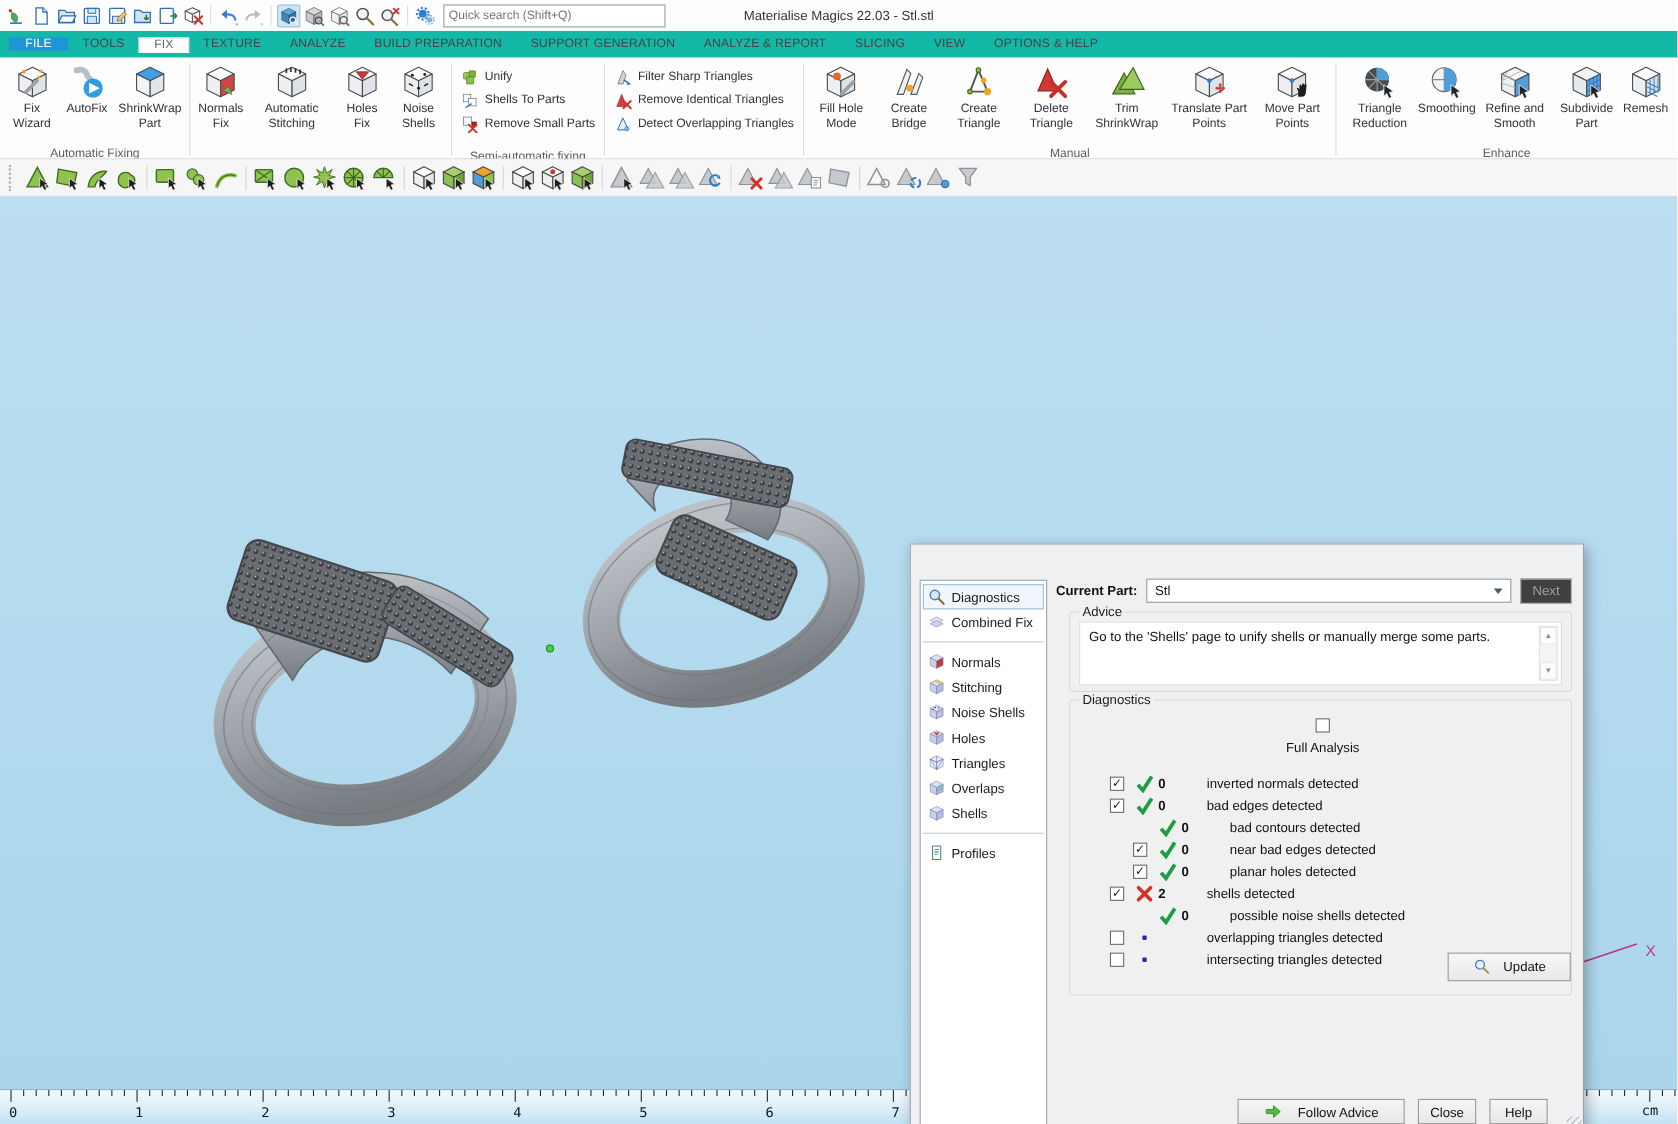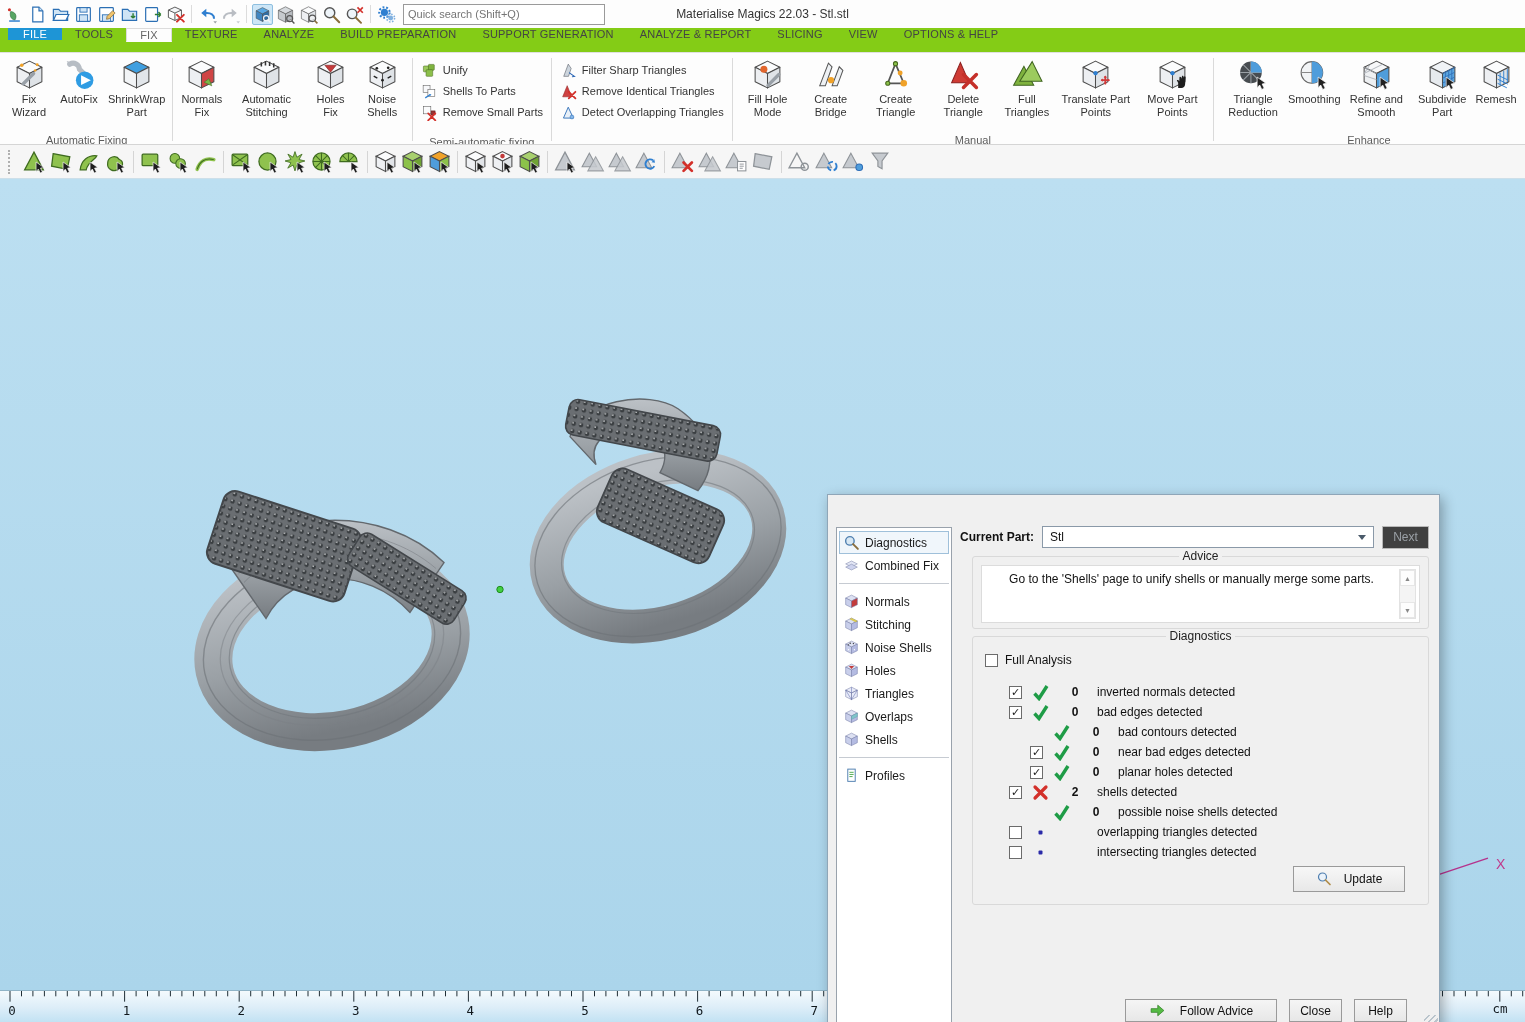--- a/index.html
+++ b/index.html
@@ -11,21 +11,21 @@
   .qat{display:flex;align-items:center;gap:2px;padding-left:4px;z-index:2;}
   .qicon{width:21px;height:21px;display:inline-flex;padding:1px;box-sizing:border-box;}
   .qicon svg{width:100%;height:100%;}
   .qicon.hl{background:#cde6f7;border:1px solid #8ebfdf;border-radius:2px;}
   .qsep{width:1px;height:18px;background:#dcdcdc;margin:0 3px;}
   .searchbox{margin-left:6px;}
   .searchbox input{width:192px;height:17px;border:1px solid #9a9a9a;font:11px "Liberation Sans",sans-serif;color:#777;padding:1px 4px;background:#fff;}
   .apptitle{position:absolute;left:0;right:0;text-align:center;font-size:12px;color:#333;pointer-events:none;}
 
   
-  .menubar{height:24px;background:#84cc16;display:flex;align-items:flex-start;padding-left:8px;border-bottom:1px solid #e0e0e0;flex:0 0 auto;}
+  .menubar{height:24px;background:#14b8a6;display:flex;align-items:center;padding-left:8px;border-bottom:1px solid #e0e0e0;flex:0 0 auto;}
   .tab{display:flex;align-items:center;padding:0 13px;font-size:11px;color:#444;letter-spacing:.2px;}
   .tab.file{background:#1e95d6;color:#fff;padding:0 15px;}
   .tab.active{border:1px solid #dcdcdc;border-bottom:1px solid #fdfdfd;background:#fdfdfd;color:#666;margin-bottom:-1px;}
 
   
   .ribbon{height:92px;background:#fdfdfd;display:flex;align-items:stretch;border-bottom:1px solid #d5d5d5;padding:2px 2px 0;box-sizing:border-box;flex:0 0 auto;overflow:hidden;}
   .rgroup{display:flex;flex-direction:column;justify-content:space-between;padding:1px 2px;gap:13px;}
   .rcontent{display:flex;align-items:flex-start;flex:1;}
   .rbtn{display:flex;flex-direction:column;align-items:center;min-width:44px;max-width:72px;padding:2px 3px;}
   .ricon{width:33px;height:33px;}
@@ -67,36 +67,36 @@
   .pitem.sel{background:#f0f6fb;border:1px solid #9fc0da;}
   .picon{width:17px;height:17px;flex:0 0 auto;}
   .picon svg{width:100%;height:100%;}
   .psep{height:1px;background:#c6cbd2;margin:6px 2px;}
   .dmain{position:absolute;left:132px;top:30px;right:10px;bottom:6px;}
   .cprow{display:flex;align-items:center;gap:8px;height:24px;}
   .cplabel{font-size:12px;color:#111;font-weight:bold;white-space:nowrap;}
   .cpselect{flex:1;height:22px;background:#fff;border:1px solid #8a99a8;display:flex;align-items:center;justify-content:space-between;padding:0 7px;font-size:12px;color:#111;box-sizing:border-box;}
   .chev{width:0;height:0;border-left:4px solid transparent;border-right:4px solid transparent;border-top:5px solid #4a5a6a;}
   .nextbtn{width:45px;height:21px;background:#404040;border:1px solid #b8b8b8;color:#9aa0a6;font-size:12px;display:flex;align-items:center;justify-content:center;}
-  fieldset.fs{border:1px solid #d9d9d9;border-radius:3px;margin:0 0 0 12px;padding:2px 8px 8px;position:relative;text-align:center;}
+  fieldset.fs{border:1px solid #d9d9d9;border-radius:3px;margin:0 0 0 12px;padding:2px 8px 8px;position:relative;}
   .fs legend{font-size:12px;color:#222;padding:0 3px;}
   .advice-fs{margin-top:16px;height:80px;box-sizing:border-box;}
   .advbox{position:relative;height:58px;background:#fff;border:1px solid #dcdcdc;font-size:12px;color:#111;padding:6px 26px 0 8px;box-sizing:border-box;}
   .advscroll{position:absolute;right:3px;top:3px;bottom:3px;width:15px;display:flex;flex-direction:column;justify-content:space-between;background:#f4f4f4;border:1px solid #e2e2e2;}
   .sarrow{height:14px;display:flex;align-items:center;justify-content:center;font-size:7px;color:#888;background:#fdfdfd;border:1px solid #e6e6e6;}
   .diag-fs{margin-top:8px;height:276px;box-sizing:border-box;}
-  .fa-row{display:flex;align-items:center;gap:7px;margin:8px 0 15px 4px;font-size:12px;color:#111;}
+  .fa-row{display:flex;align-items:center;gap:7px;margin:8px 0 15px 4px;font-size:12px;color:#111;flex-direction:column;}
   .cb{width:13px;height:13px;border:1px solid #6b6b6b;background:#fff;box-sizing:border-box;display:inline-flex;align-items:center;justify-content:center;font-size:11px;color:#1a1a1a;flex:0 0 auto;}
   .cb.none{visibility:hidden;}
   .cb.checked::after{content:"✓";line-height:1;}
   .drow{display:flex;align-items:center;height:20px;font-size:12px;color:#111;}
   .st{width:17px;height:17px;margin-left:10px;flex:0 0 auto;display:inline-flex;}
   .st svg{width:100%;height:100%;}
   .cnt{width:44px;margin-left:4px;font-weight:bold;}
-  .updrow{position:absolute;right:23px;bottom:12px;}
+  .updrow{position:absolute;right:0;bottom:12px;}
   .updbtn{width:110px;height:24px;background:linear-gradient(#f7f7f7,#e8e8e8);border:1px solid #9a9a9a;display:flex;align-items:center;justify-content:center;gap:12px;font-size:12px;color:#111;}
   .uicon{width:16px;height:16px;}
   .uicon svg{width:100%;height:100%;}
   .dfooter{position:absolute;right:22px;bottom:2px;display:flex;gap:12px;}
   .fbtn{background:linear-gradient(#f5f5f5,#e7e7e7);border:1px solid #9a9a9a;font-size:12px;color:#111;display:flex;align-items:center;justify-content:center;height:23px;box-sizing:border-box;}
   .fbtn.fa{width:152px;gap:14px;}
   .fbtn.sm{width:53px;}
   .faicon{width:17px;height:17px;}
   .faicon svg{width:100%;height:100%;}
   .grip{position:absolute;right:1px;bottom:1px;width:14px;height:14px;background:repeating-linear-gradient(135deg,transparent 0 3px,#b9c4cc 3px 4.5px);}
@@ -424,21 +424,21 @@
                 <path d="M4.5 24 13 4.5 21.5 24z" fill="#cf3b34" stroke="#8c1f1f"></path>
                 <path d="M16 16 28.5 28.5M28.5 16 16 28.5" stroke="#c5302a" stroke-width="3.4" stroke-linecap="round"></path>
               </svg></div>
             <div class="rlabel">Delete Triangle</div>
           </div>
           <div class="rbtn">
             <div class="ricon"><svg viewBox="0 0 32 32">
                 <path d="M3.5 26.5 13.5 8l9.5 18.5z" fill="#7fb23e" stroke="#3f6420"></path>
                 <path d="M9.5 22.5 21.5 3.5 31 22.5z" fill="#9ccb5e" stroke="#3f6420"></path>
               </svg></div>
-            <div class="rlabel">Full Triangles</div>
+            <div class="rlabel">Trim ShrinkWrap</div>
           </div>
           <div class="rbtn">
             <div class="ricon"><svg viewBox="0 0 32 32">
                 <path d="M16 3 28 9 16 15 4 9Z" fill="#fbfcfd" stroke="#4d4d4d" stroke-linejoin="round"></path>
                 <path d="M4 9 16 15 16 29 4 23Z" fill="#edeff2" stroke="#4d4d4d" stroke-linejoin="round"></path>
                 <path d="M28 9 16 15 16 29 28 23Z" fill="#dfe3e7" stroke="#4d4d4d" stroke-linejoin="round"></path>
                 <circle cx="16" cy="14.8" r="2.1" fill="#2f7fd0"></circle>
                 <g stroke="#d23b3b" stroke-width="1.7">
                   <path d="M21.5 21.5h8M25.5 17.5v8" fill="none"></path>
                 </g>

